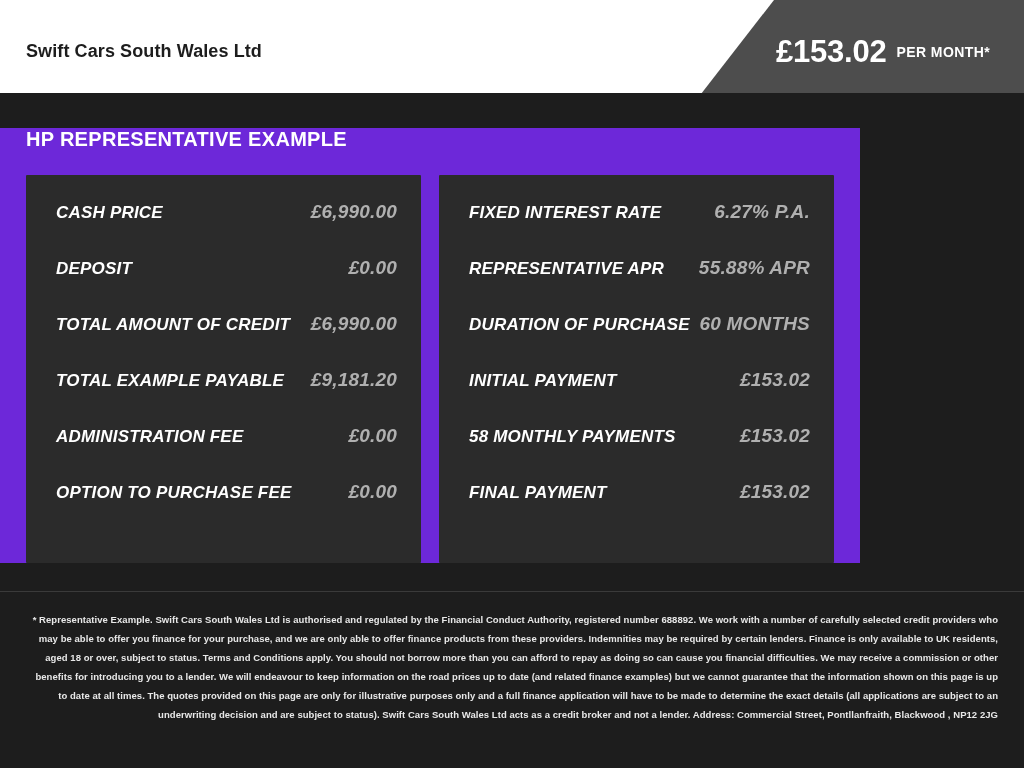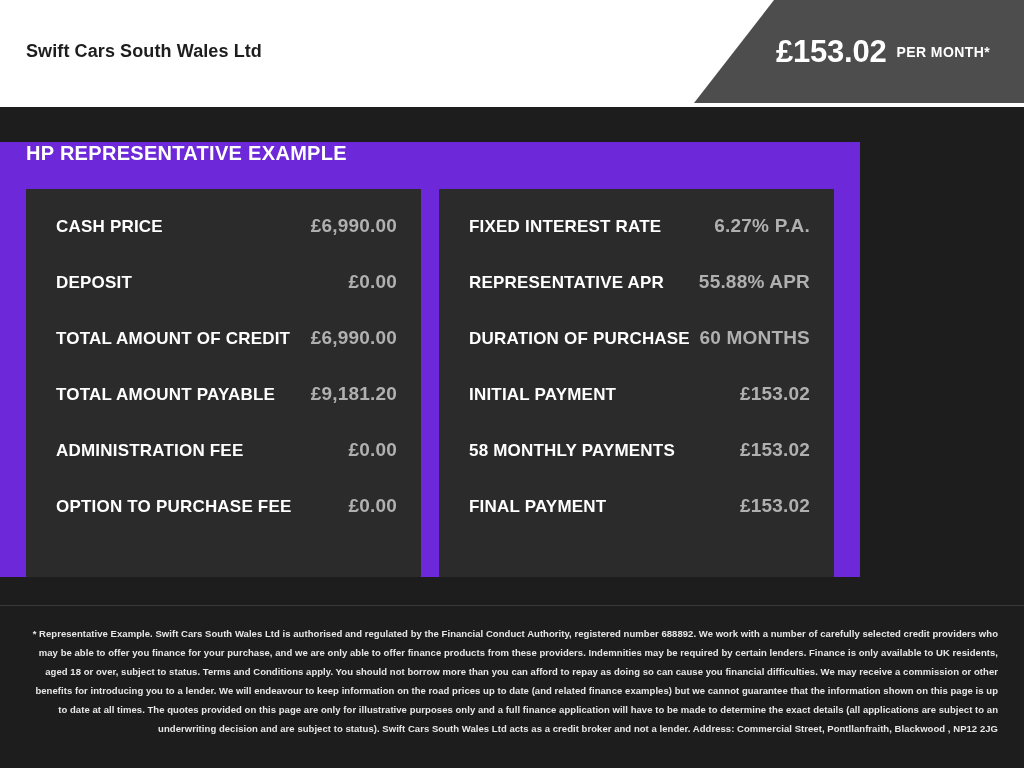--- a/index.html
+++ b/index.html
@@ -11,21 +11,21 @@
   body {
     background: #1d1d1d;
     font-family: "Liberation Sans", sans-serif;
     color: #ffffff;
   }
 
   
   .header {
     position: relative;
     width: 1024px;
-    height: 107px;
+    height: 93px;
     background: #ffffff;
     overflow: hidden;
   }
   .header-title {
     position: absolute;
     left: 26px;
     top: 41px;
     font-size: 18px;
     font-weight: bold;
     color: #1d1d1d;
@@ -82,20 +82,21 @@
     background: #2b2b2b;
     width: 484px;
     padding: 26px 24px 26px 30px;
     border-radius: 1px;
   }
   .row {
     display: flex;
     align-items: baseline;
     justify-content: space-between;
     height: 56px;
+    font-style: italic;
   }
   .row-label {
     font-size: 17px;
     font-weight: bold;
     color: #ffffff;
     letter-spacing: 0.2px;
     white-space: nowrap;
   }
   .row-value {
     font-size: 19px;
@@ -150,21 +151,21 @@
       </div>
       <div class="row">
         <span class="row-label">DEPOSIT</span>
         <span class="row-value">£0.00</span>
       </div>
       <div class="row">
         <span class="row-label">TOTAL AMOUNT OF CREDIT</span>
         <span class="row-value">£6,990.00</span>
       </div>
       <div class="row">
-        <span class="row-label">TOTAL AMOUNT PAYABLE</span>
+        <span class="row-label">TOTAL EXAMPLE PAYABLE</span>
         <span class="row-value">£9,181.20</span>
       </div>
       <div class="row">
         <span class="row-label">ADMINISTRATION FEE</span>
         <span class="row-value">£0.00</span>
       </div>
       <div class="row">
         <span class="row-label">OPTION TO PURCHASE FEE</span>
         <span class="row-value">£0.00</span>
       </div>

